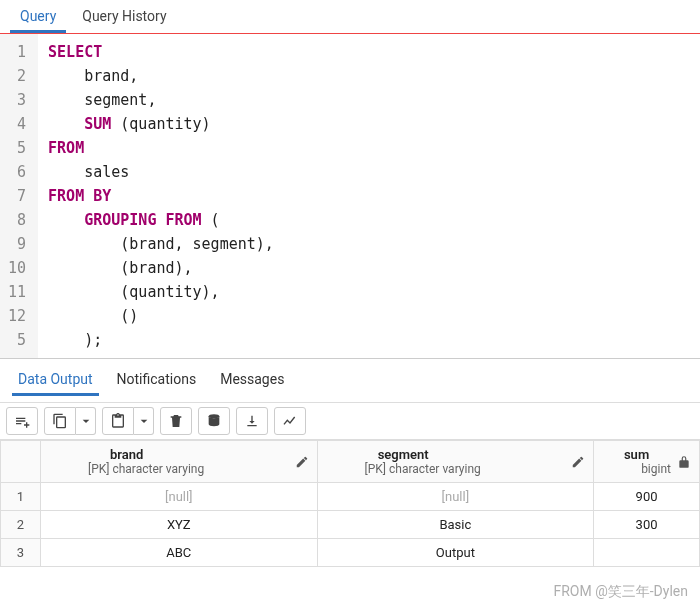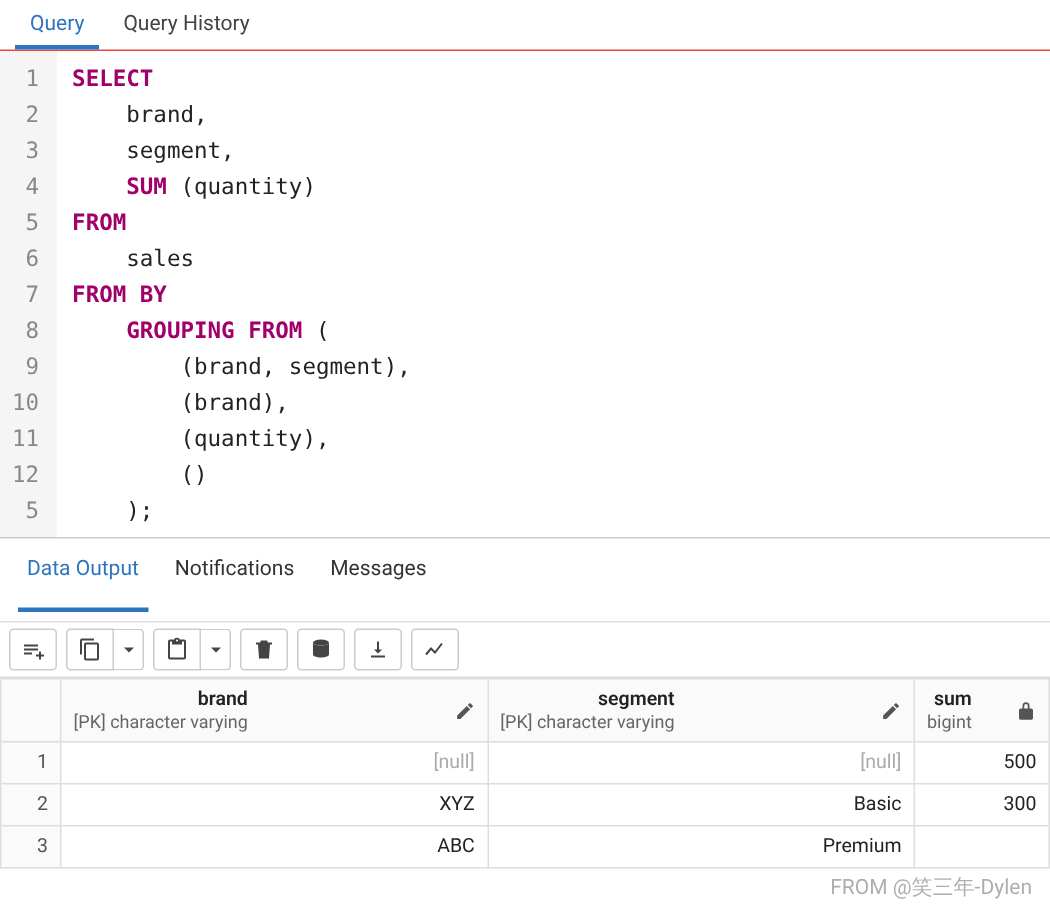--- a/index.html
+++ b/index.html
@@ -53,21 +53,21 @@
   }
   .kw { color: #a1006b; font-weight: 600; }
   .fn { color: #a1006b; font-weight: 600; }
   .out-tabs {
     display: flex;
     gap: 12px;
     padding: 8px 12px 6px;
     border-bottom: 1px solid #ddd;
   }
   .out-tab {
-    padding: 4px 6px 18px;
+    padding: 4px 6px 6px;
     font-size: 14px;
     color: #333;
     cursor: pointer;
     border-bottom: 3px solid transparent;
   }
   .out-tab.active {
     color: #2f74c0;
     border-bottom-color: #2f74c0;
   }
   .toolbar {
@@ -95,36 +95,36 @@
   .tb-group .tb-btn:not(:last-child) { border-top-right-radius:0; border-bottom-right-radius:0;}
   .tb-chev { width: 20px; padding:0; }
   .grid {
     border-collapse: collapse;
     width: 100%;
     font-size: 13px;
   }
   .grid th, .grid td {
     border: 1px solid #ddd;
     padding: 6px 8px;
-    text-align: right;
+    text-align: center;
     vertical-align: middle;
   }
   .grid th {
     background: #fafafa;
     font-weight: normal;
     color: #222;
   }
   .col-head {
     display: flex;
     justify-content: space-between;
     align-items: center;
     gap: 6px;
   }
   .col-head .name { font-weight: 600; }
-  .col-head .type { color: #666; font-size: 12px; }
+  .col-head .type { color: #666; font-size: 12px; margin-left: 39px; }
   .col-head svg { width: 14px; height: 14px; color: #555; flex-shrink:0;}
   .rownum {
     background: #fafafa;
     text-align: center;
     color: #555;
     width: 40px;
   }
   .null { color: #aaa; }
   .num { text-align: right; }
   .watermark {
@@ -281,30 +281,30 @@
             </svg>
         </div>
       </th>
     </tr>
   </thead>
   <tbody>
     <tr>
       <td class="rownum">1</td>
       <td class="null">[null]</td>
       <td class="null">[null]</td>
-      <td class="num">500</td>
+      <td class="num">900</td>
     </tr>
     <tr>
       <td class="rownum">2</td>
       <td>XYZ</td>
       <td>Basic</td>
       <td class="num">300</td>
     </tr>
     <tr>
       <td class="rownum">3</td>
       <td>ABC</td>
-      <td>Premium</td>
+      <td>Output</td>
       <td class="num"></td>
     </tr>
   </tbody>
 </table>
 
 <div class="watermark">FROM @笑三年-Dylen</div>
 
 </body></html>

